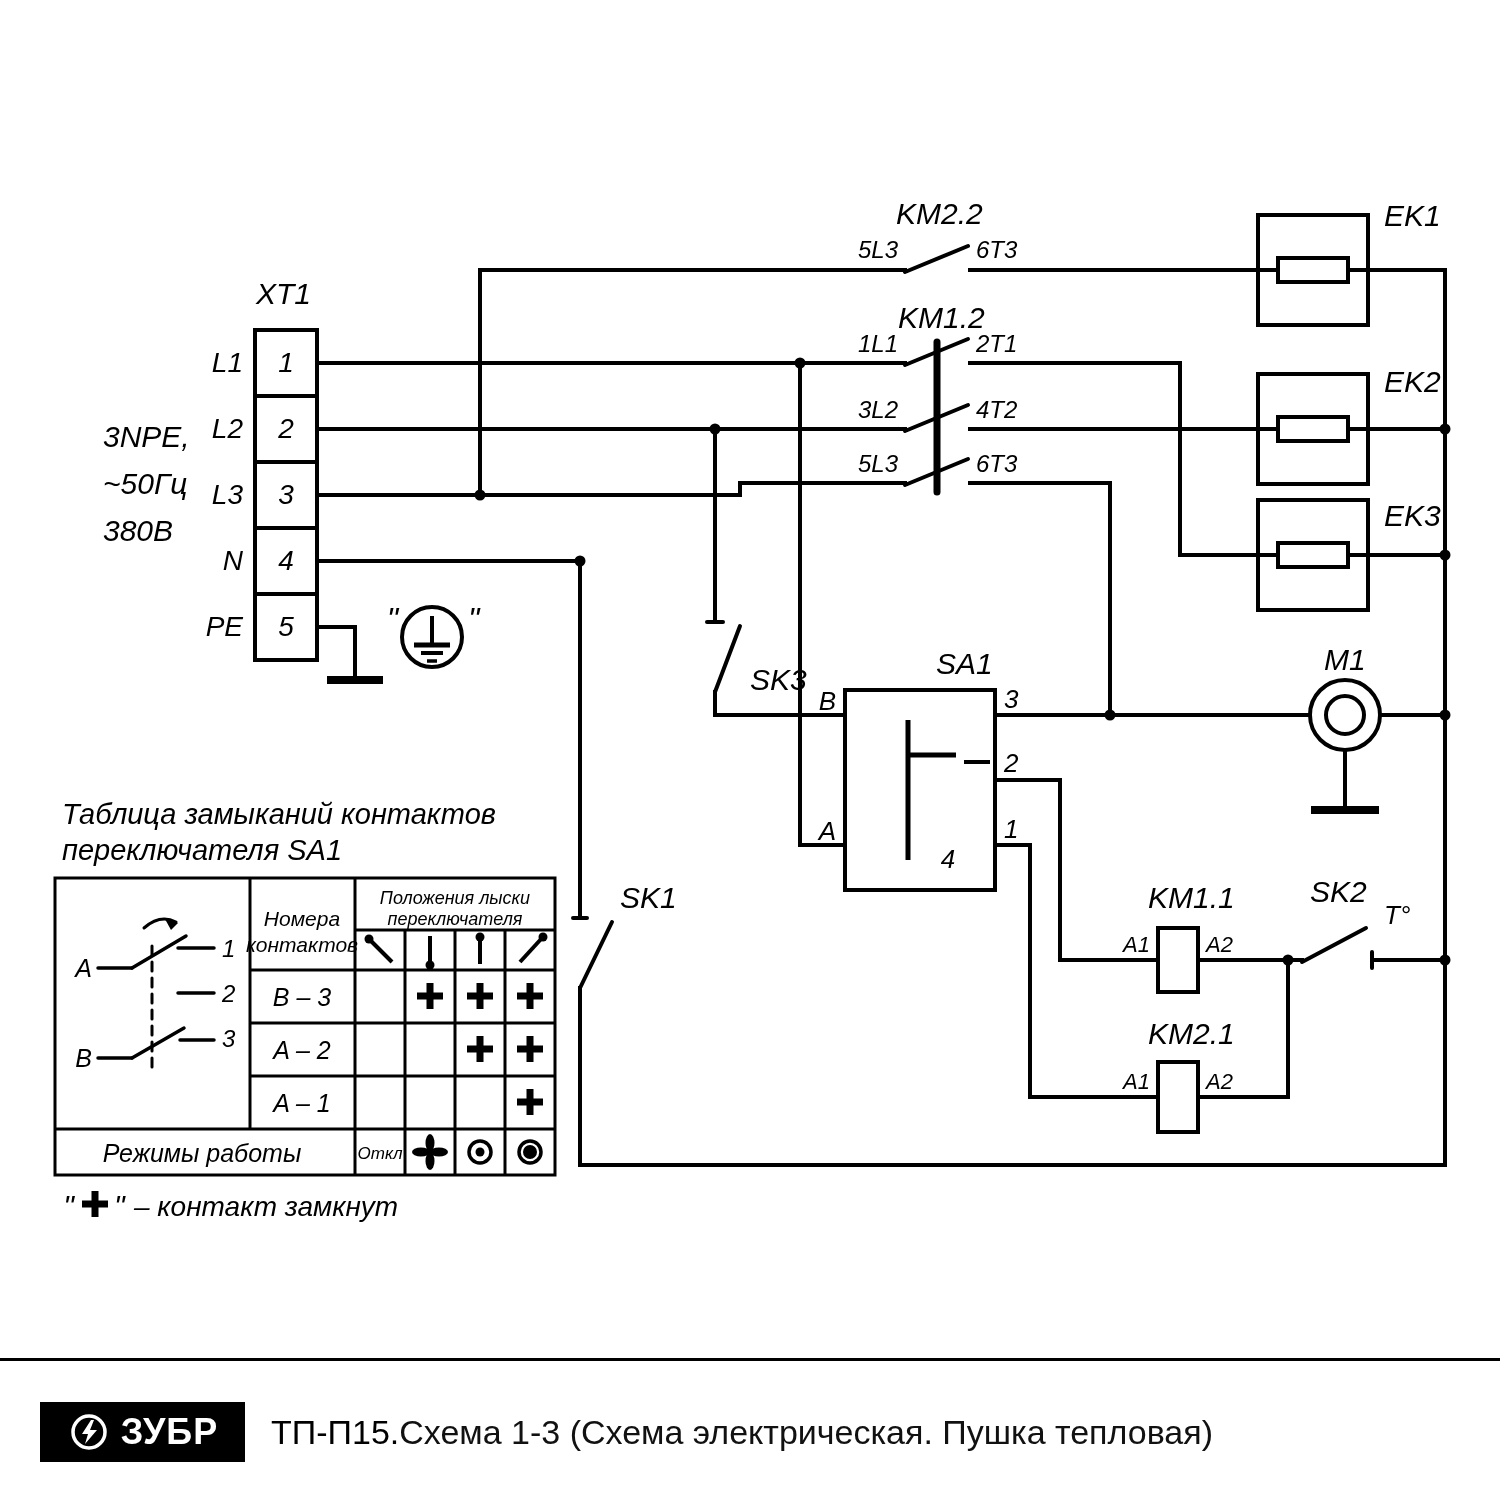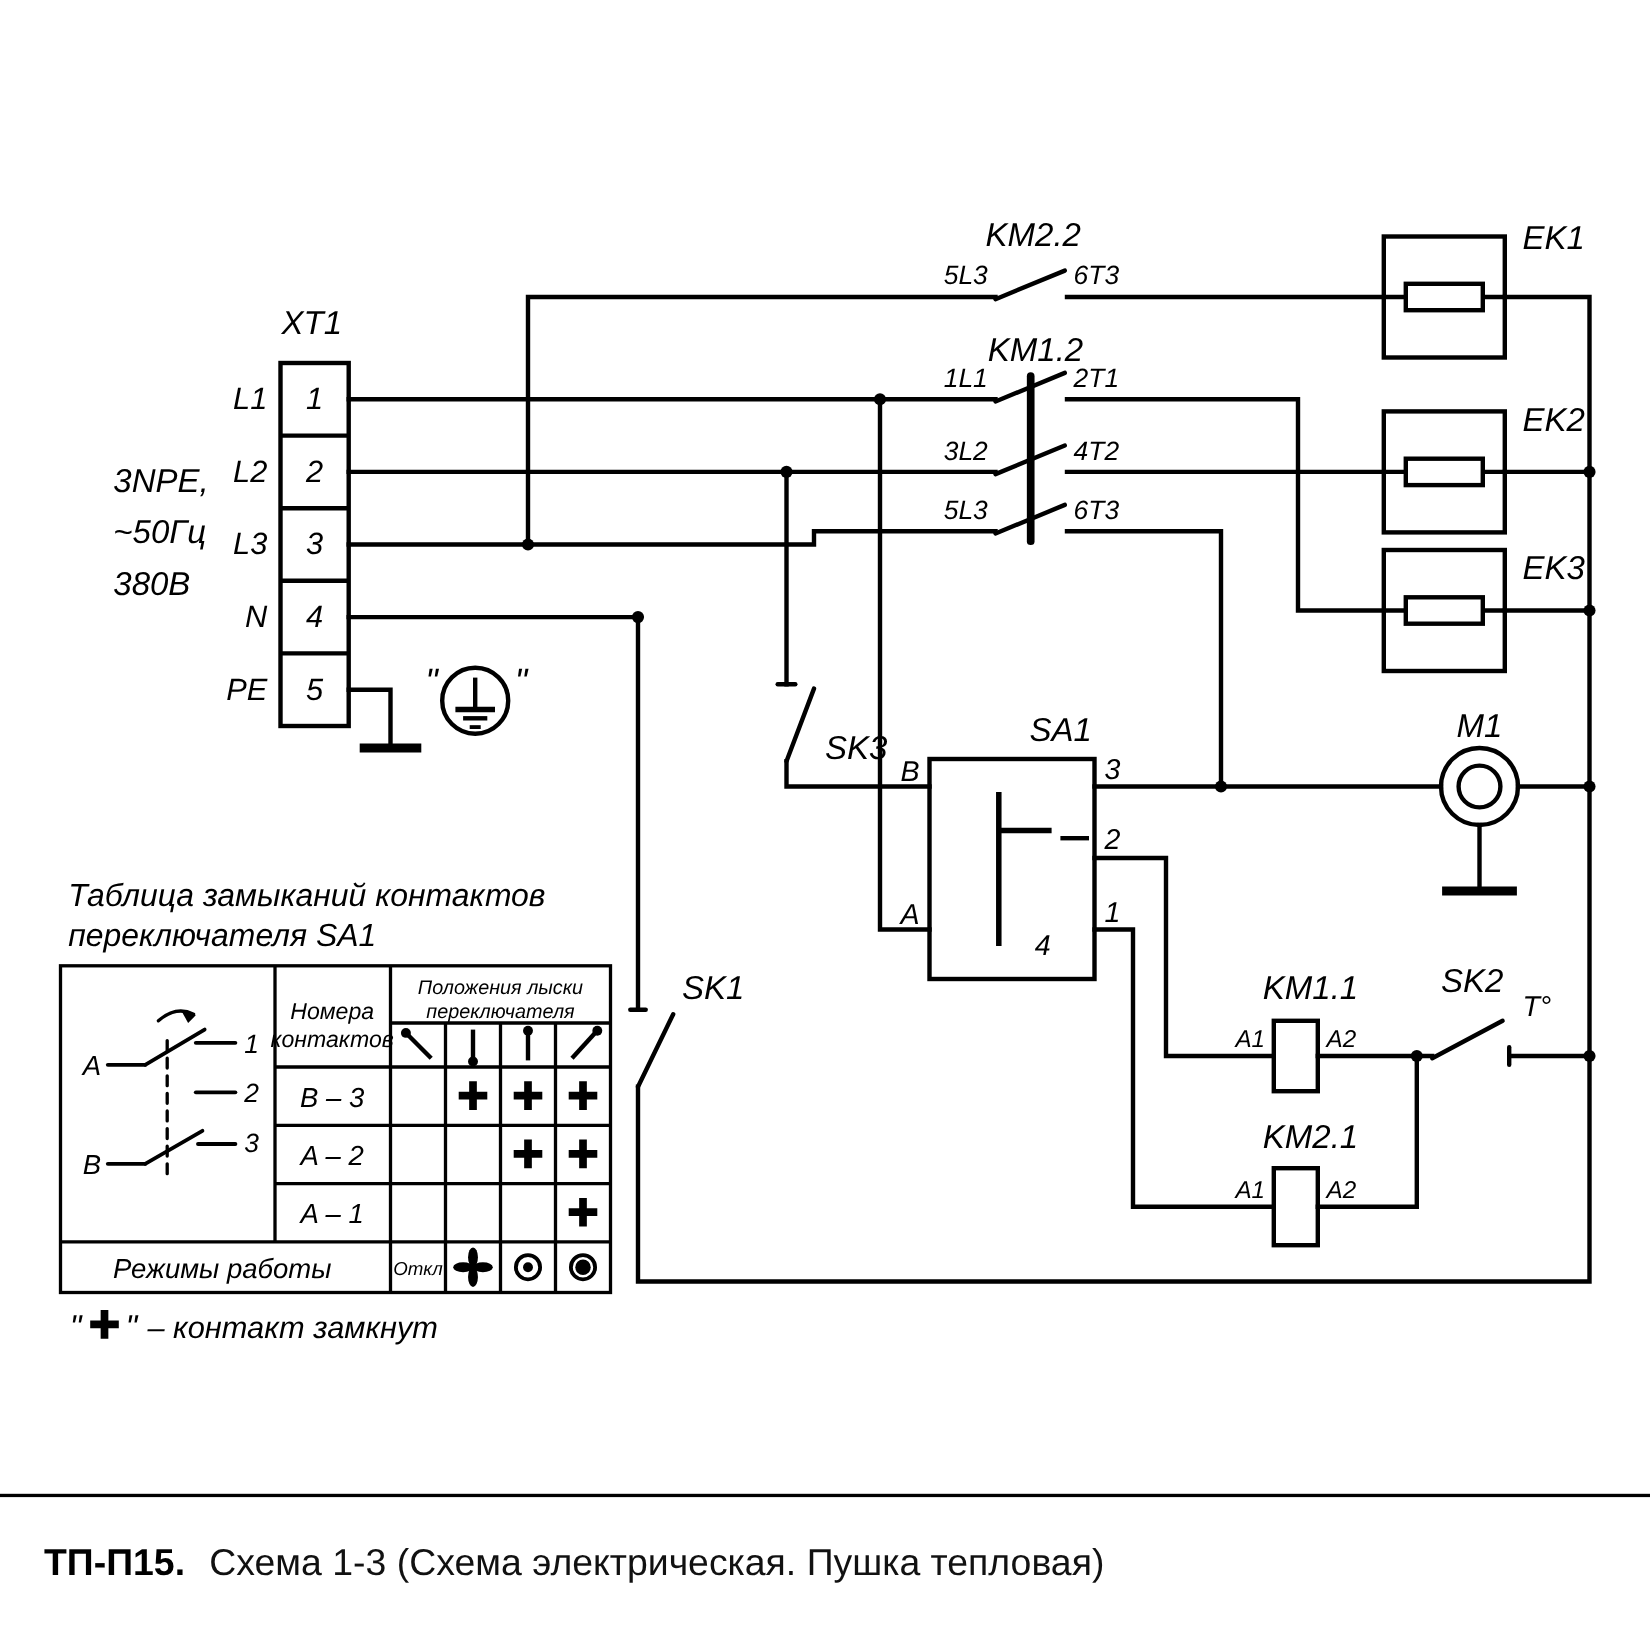--- a/index.html
+++ b/index.html
@@ -8,21 +8,21 @@
   svg text{font-family:"Liberation Sans",sans-serif;font-style:italic;fill:#000}
   .s17{font-size:17px}.s18{font-size:18px}.s21{font-size:21px}.s22{font-size:22px}
   .s24{font-size:24px}.s25{font-size:25px}.s26{font-size:26px}.s28{font-size:28px}
   .s29{font-size:29px}.s30{font-size:30px}.s32{font-size:32px}
   .mid{text-anchor:middle}.end{text-anchor:end}
   .rule{position:absolute;left:0;top:1358px;width:1500px;height:3px;background:#000}
   .footer{position:absolute;left:40px;top:1402px;display:flex;align-items:center;gap:26px}
   .brand{width:205px;height:60px;background:#000;color:#fff;display:flex;align-items:center;justify-content:center;gap:10px}
   .brand-name{font-weight:bold;font-size:36px;letter-spacing:1px}
   .caption{font-size:34px;color:#111;white-space:nowrap}
-  .caption .model{font-weight:bold;color:#000;margin-right:22px}
+  .caption .model{font-weight:normal;color:#000;margin-right:0}
 </style>
 </head>
 <body>
 
 <div class="page">
 
 <svg width="1500" height="1360" viewBox="0 0 1500 1360">
 
   <g stroke="#000" stroke-width="4" fill="none" stroke-linecap="square">
     <path d="M317,363 H905"></path>
@@ -284,18 +284,25 @@
     <text class="s30 end" x="74" y="1216">"</text>
     <path d="M82,1204 H108 M95,1191 V1217" stroke="#000" stroke-width="7" fill="none"></path>
     <text class="s30" x="114" y="1216">"</text>
     <text class="s28" x="134" y="1216">– контакт замкнут</text>
   </g>
 </svg>
 
 
 <div class="rule"></div>
 <div class="footer">
+  <div class="brand">
+    <svg width="44" height="44" viewBox="0 0 44 44">
+      <circle cx="22" cy="22" r="16" stroke="#fff" stroke-width="3.5" fill="none"></circle>
+      <path d="M24,10 L15,24 H21 L18,34 L30,20 H23 L27,10 Z" fill="#fff"></path>
+    </svg>
+    <span class="brand-name">ЗУБР</span>
+  </div>
   <div class="caption">
     <span class="model">ТП-П15.</span><span>Схема 1-3 (Схема электрическая. Пушка тепловая)</span>
   </div>
 </div>
 
 </div>
 
 </body></html>

